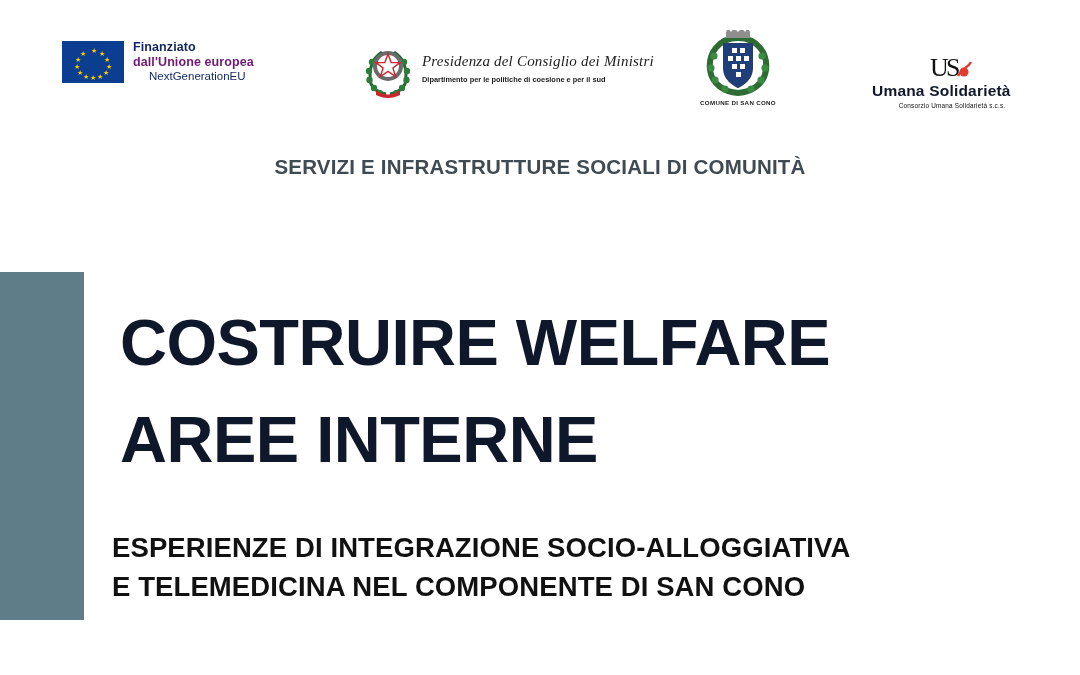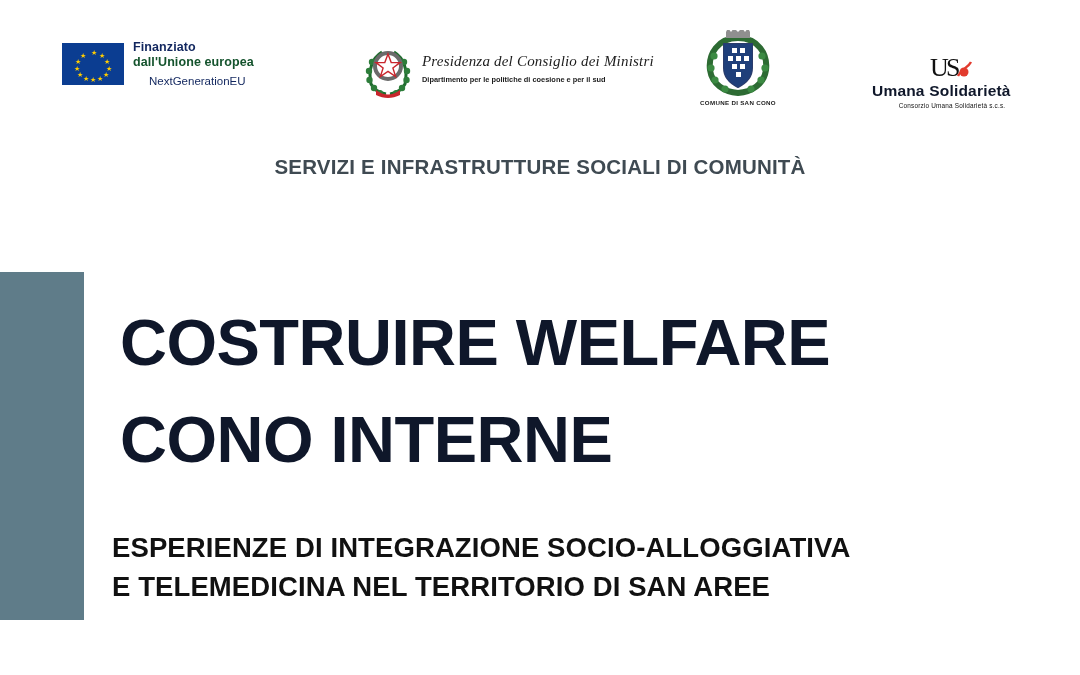--- a/index.html
+++ b/index.html
@@ -51,27 +51,26 @@
   }
   .eu-text .l1 {
     font-size: 12.5px;
     font-weight: bold;
     color: #11265e;
     letter-spacing: 0.1px;
   }
   .eu-text .l2 {
     font-size: 12.5px;
     font-weight: bold;
-    color: #14532d;
+    color: #701a75;
     letter-spacing: 0.1px;
   }
   .eu-text .l3 {
     font-size: 11.5px;
     color: #11265e;
-    margin-top: 5px;
     padding-left: 16px;
   }
 
   
   .logo-pcm { left: 362px; top: 10px; }
   .pcm-emblem {
     width: 52px;
     height: 60px;
     position: relative;
     flex: none;
@@ -299,19 +298,19 @@
 </div>
 
 <div class="programme">
   <div>SERVIZI E INFRASTRUTTURE SOCIALI DI COMUNITÀ</div>
 </div>
 
 <div class="accent-bar"></div>
 
 <div class="title-block">
   <div class="title-line">COSTRUIRE WELFARE</div>
-  <div class="title-line">CONO INTERNE</div>
+  <div class="title-line">AREE INTERNE</div>
 </div>
 
 <div class="subtitle-block">
   <div class="subtitle-line">ESPERIENZE DI INTEGRAZIONE SOCIO-ALLOGGIATIVA</div>
-  <div class="subtitle-line">E TELEMEDICINA NEL TERRITORIO DI SAN AREE</div>
+  <div class="subtitle-line">E TELEMEDICINA NEL COMPONENTE DI SAN CONO</div>
 </div>
 
 </body></html>

